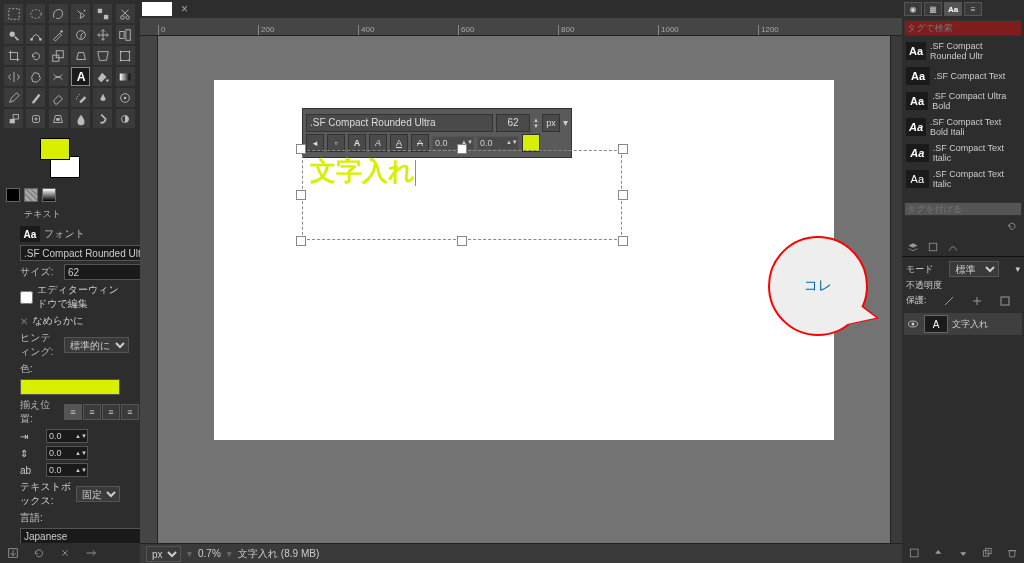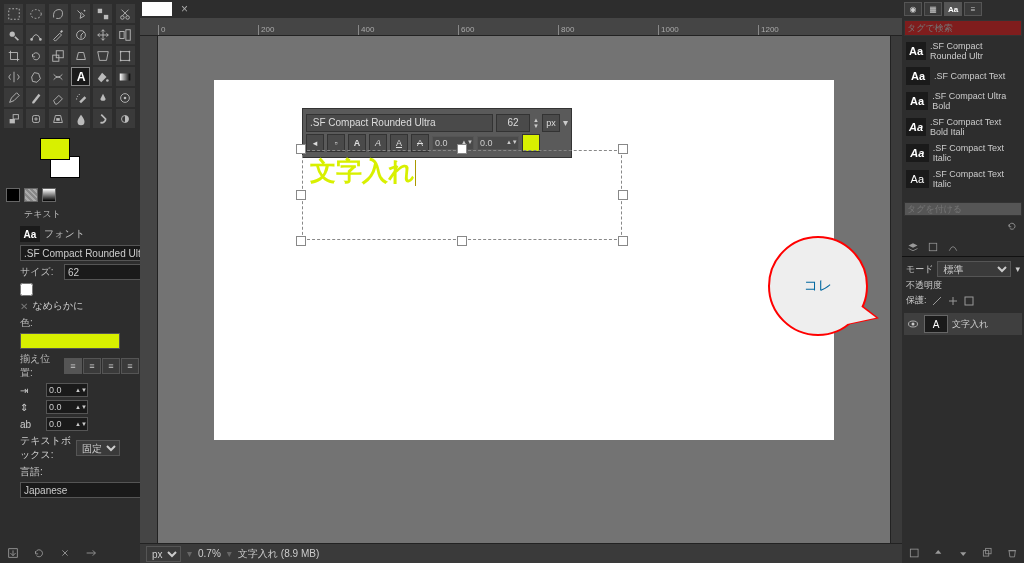--- a/index.html
+++ b/index.html
@@ -63,21 +63,21 @@
 .font-list{margin-top:2px;height:160px;overflow:hidden}
 .font-item{display:flex;align-items:center;gap:4px;padding:3px 2px;font-size:9px;color:#ccc}
 .font-item .aa{width:24px;height:18px;background:#1a1a1a;display:flex;align-items:center;justify-content:center;font-size:11px;font-weight:bold;color:#fff}
 .tag-input{width:100%;background:#555;border:1px solid #333;color:#aaa;font-size:9px;padding:2px;height:14px;margin-top:4px}
 .refresh-row{display:flex;justify-content:flex-end;padding:4px}
 .refresh-row svg{width:12px;height:12px;fill:#aaa}
 .layer-tabs{display:flex;gap:2px;padding:2px;border-bottom:1px solid #111}
 .layer-tabs .lt{width:18px;height:14px;display:flex;align-items:center;justify-content:center}
 .layer-tabs svg{width:12px;height:12px;fill:#999}
 .layer-opts{padding:2px 4px;font-size:9px}
-.layer-opts .row{display:flex;align-items:center;gap:4px;margin:2px 0}
+.layer-opts .row{display:flex;align-items:center;gap:16px;margin:2px 0}
 .layer-list{flex:1;background:#2d2d2d;padding:2px}
 .layer{display:flex;align-items:center;gap:4px;padding:2px;font-size:9px}
 .layer.sel{background:#3f3f3f}
 .layer .eye{width:14px;height:14px;display:flex;align-items:center;justify-content:center}
 .layer .eye svg{width:12px;height:12px;fill:#ccc}
 .layer .thumb{width:24px;height:18px;border:1px solid #666;background:#fff;display:flex;align-items:center;justify-content:center}
 .layer .thumb.text{background:#1a1a1a;color:#fff;font-size:10px}
 .callout{position:absolute;top:236px;left:768px;z-index:100}
 .callout .bubble{width:100px;height:100px;border-radius:50%;background:#eee;border:2px solid red;display:flex;align-items:center;justify-content:center;color:#0369a1;font-size:14px}
 .callout .tail{position:absolute;right:-8px;bottom:8px;width:0;height:0;border-left:26px solid #eee;border-top:10px solid transparent;border-bottom:14px solid transparent;transform:rotate(16deg)}
@@ -325,25 +325,30 @@
         <span class="opt-label">フォント</span>
       </div>
       <input class="opt-input" value=".SF Compact Rounded Ultra-Bo" style="">
       <div class="opt-row">
         <span class="opt-label">サイズ:</span>
         <input class="opt-input" style="flex: 1 1 0%;" value="62">
 
       </div>
       <div class="opt-row">
           <input type="checkbox" style="">
+          <span>エディターウィンドウで編集</span>
         </div>
       <div class="opt-row">
           <span style="color:#777">✕</span>
           <span>なめらかに</span>
         </div>
+      <div class="opt-row">
+        <span class="opt-label">ヒンティング:</span>
+        <select class="opt-select" style="flex:1"><option>標準的に</option></select>
+      </div>
       <div class="opt-row">
           <span class="opt-label">色:</span>
         </div>
       <div class="color-bar"></div>
       <div class="opt-row">
         <span class="opt-label">揃え位置:</span>
         <div class="btn-group">
           <div class="b on">≡</div>
           <div class="b">≡</div>
           <div class="b">≡</div>

